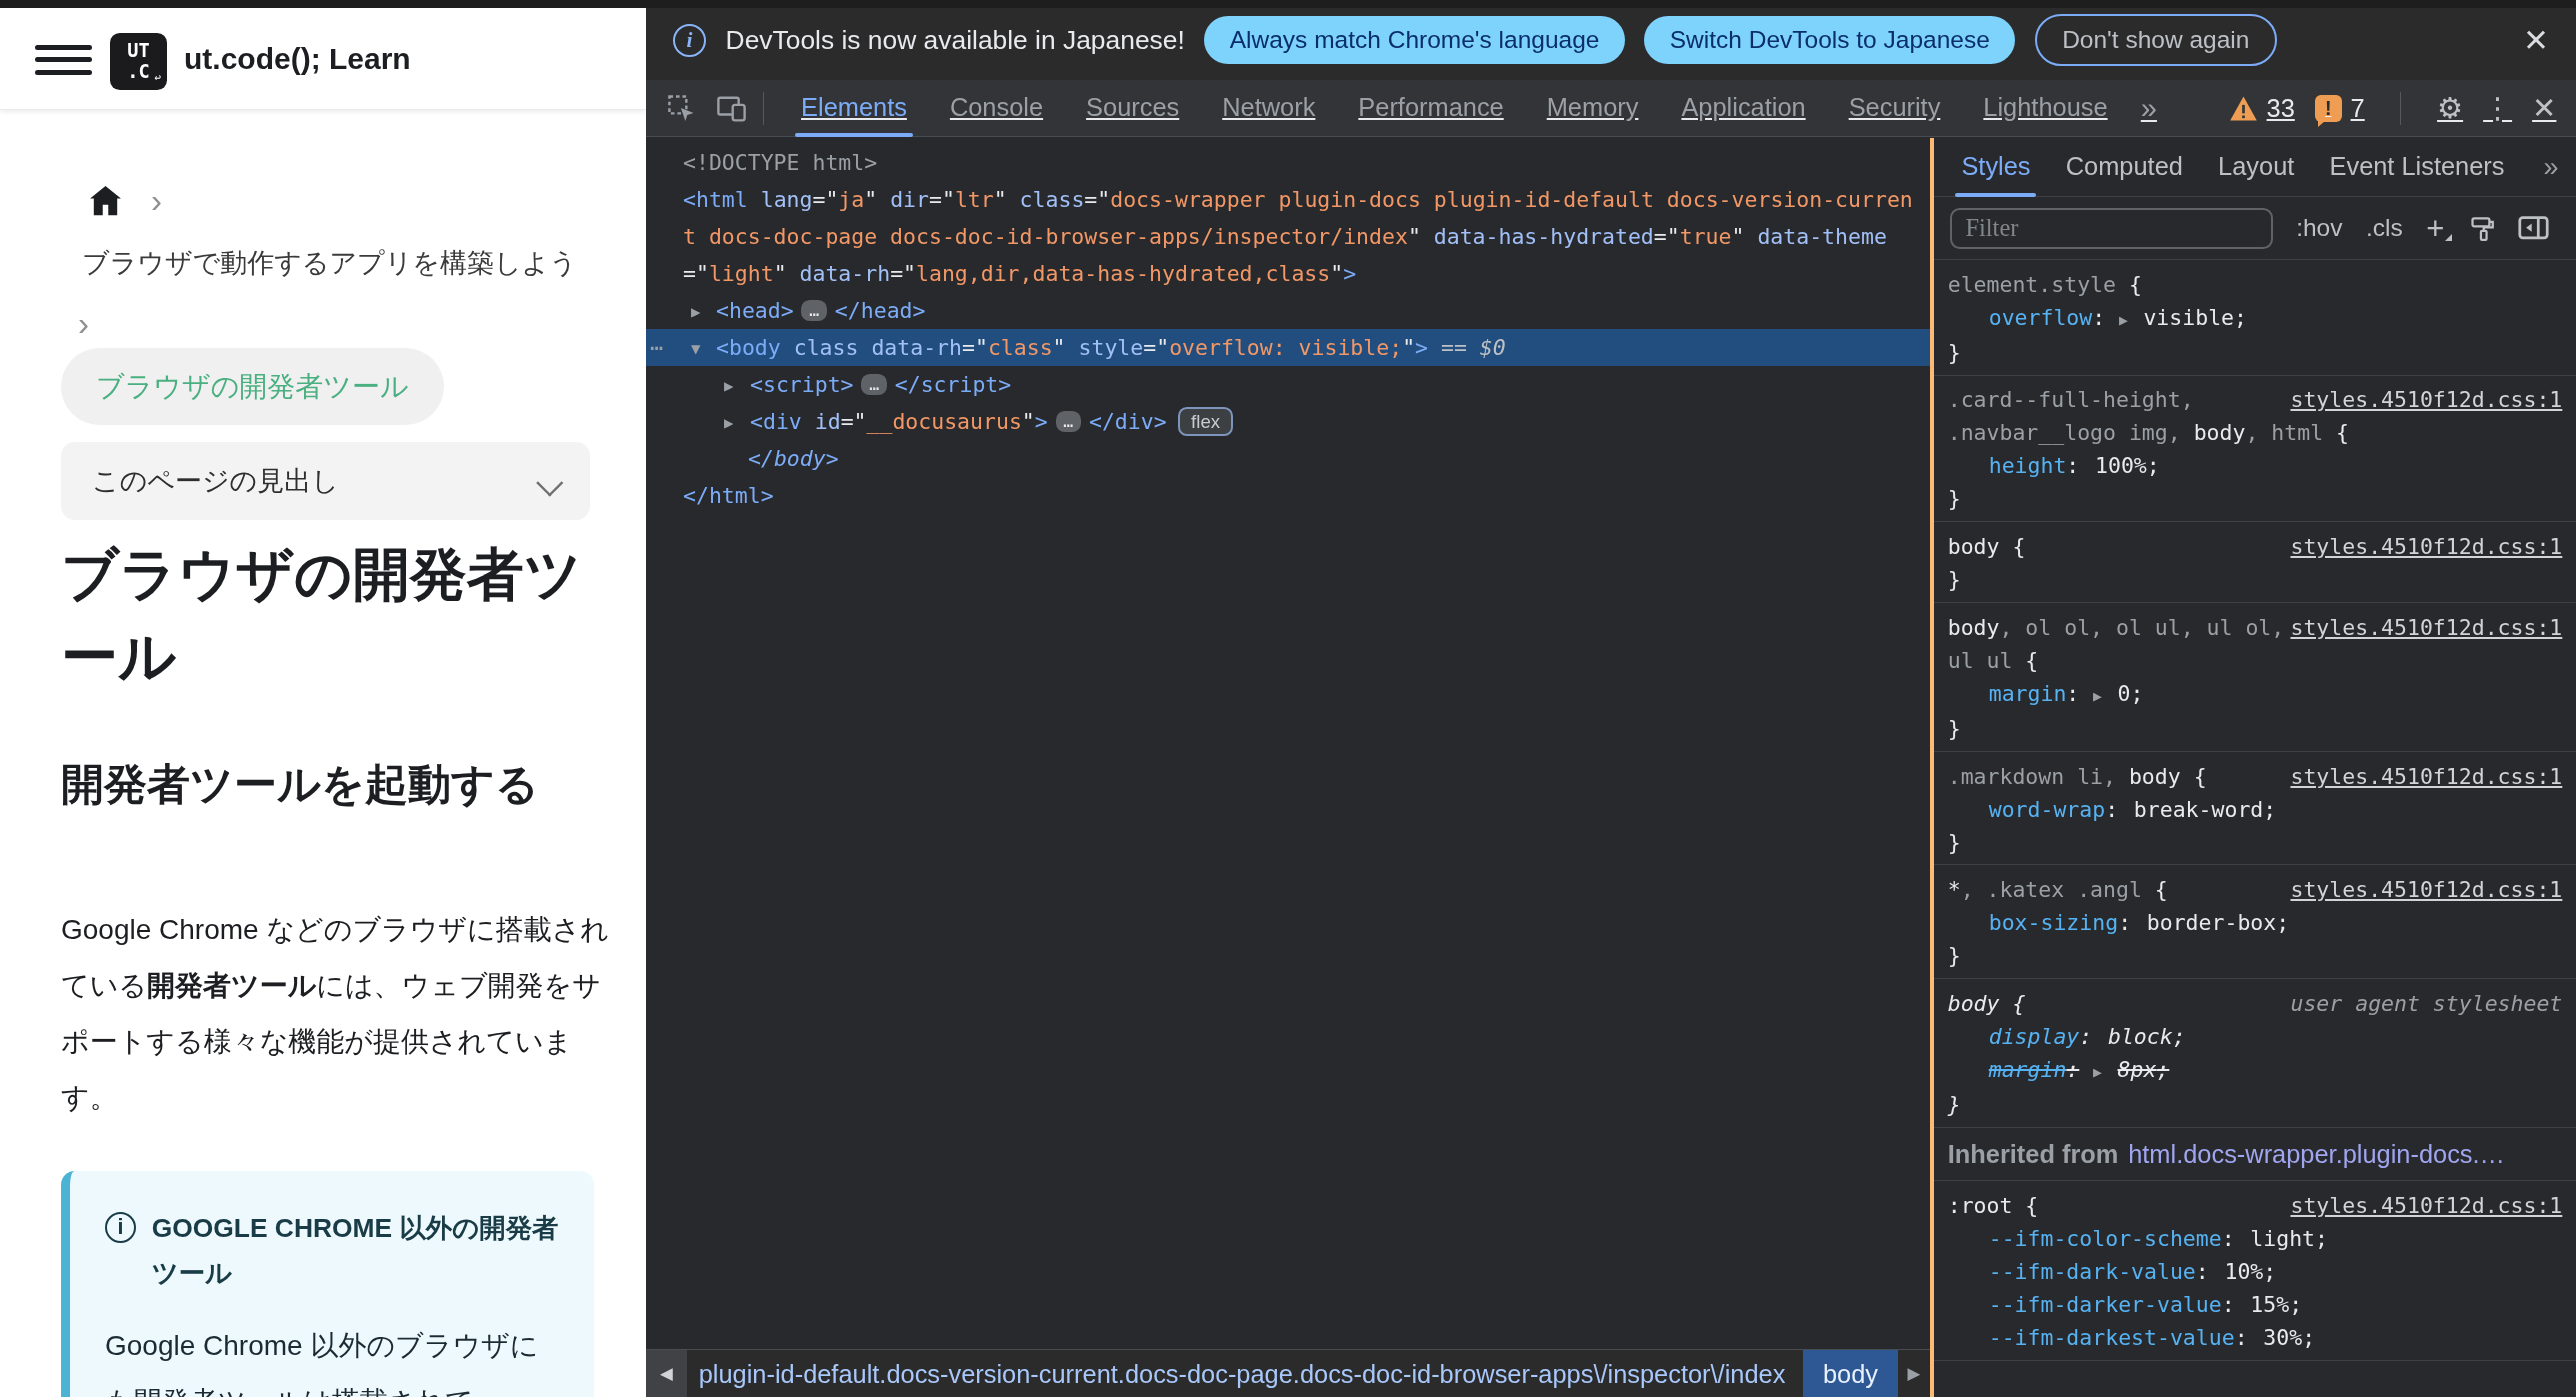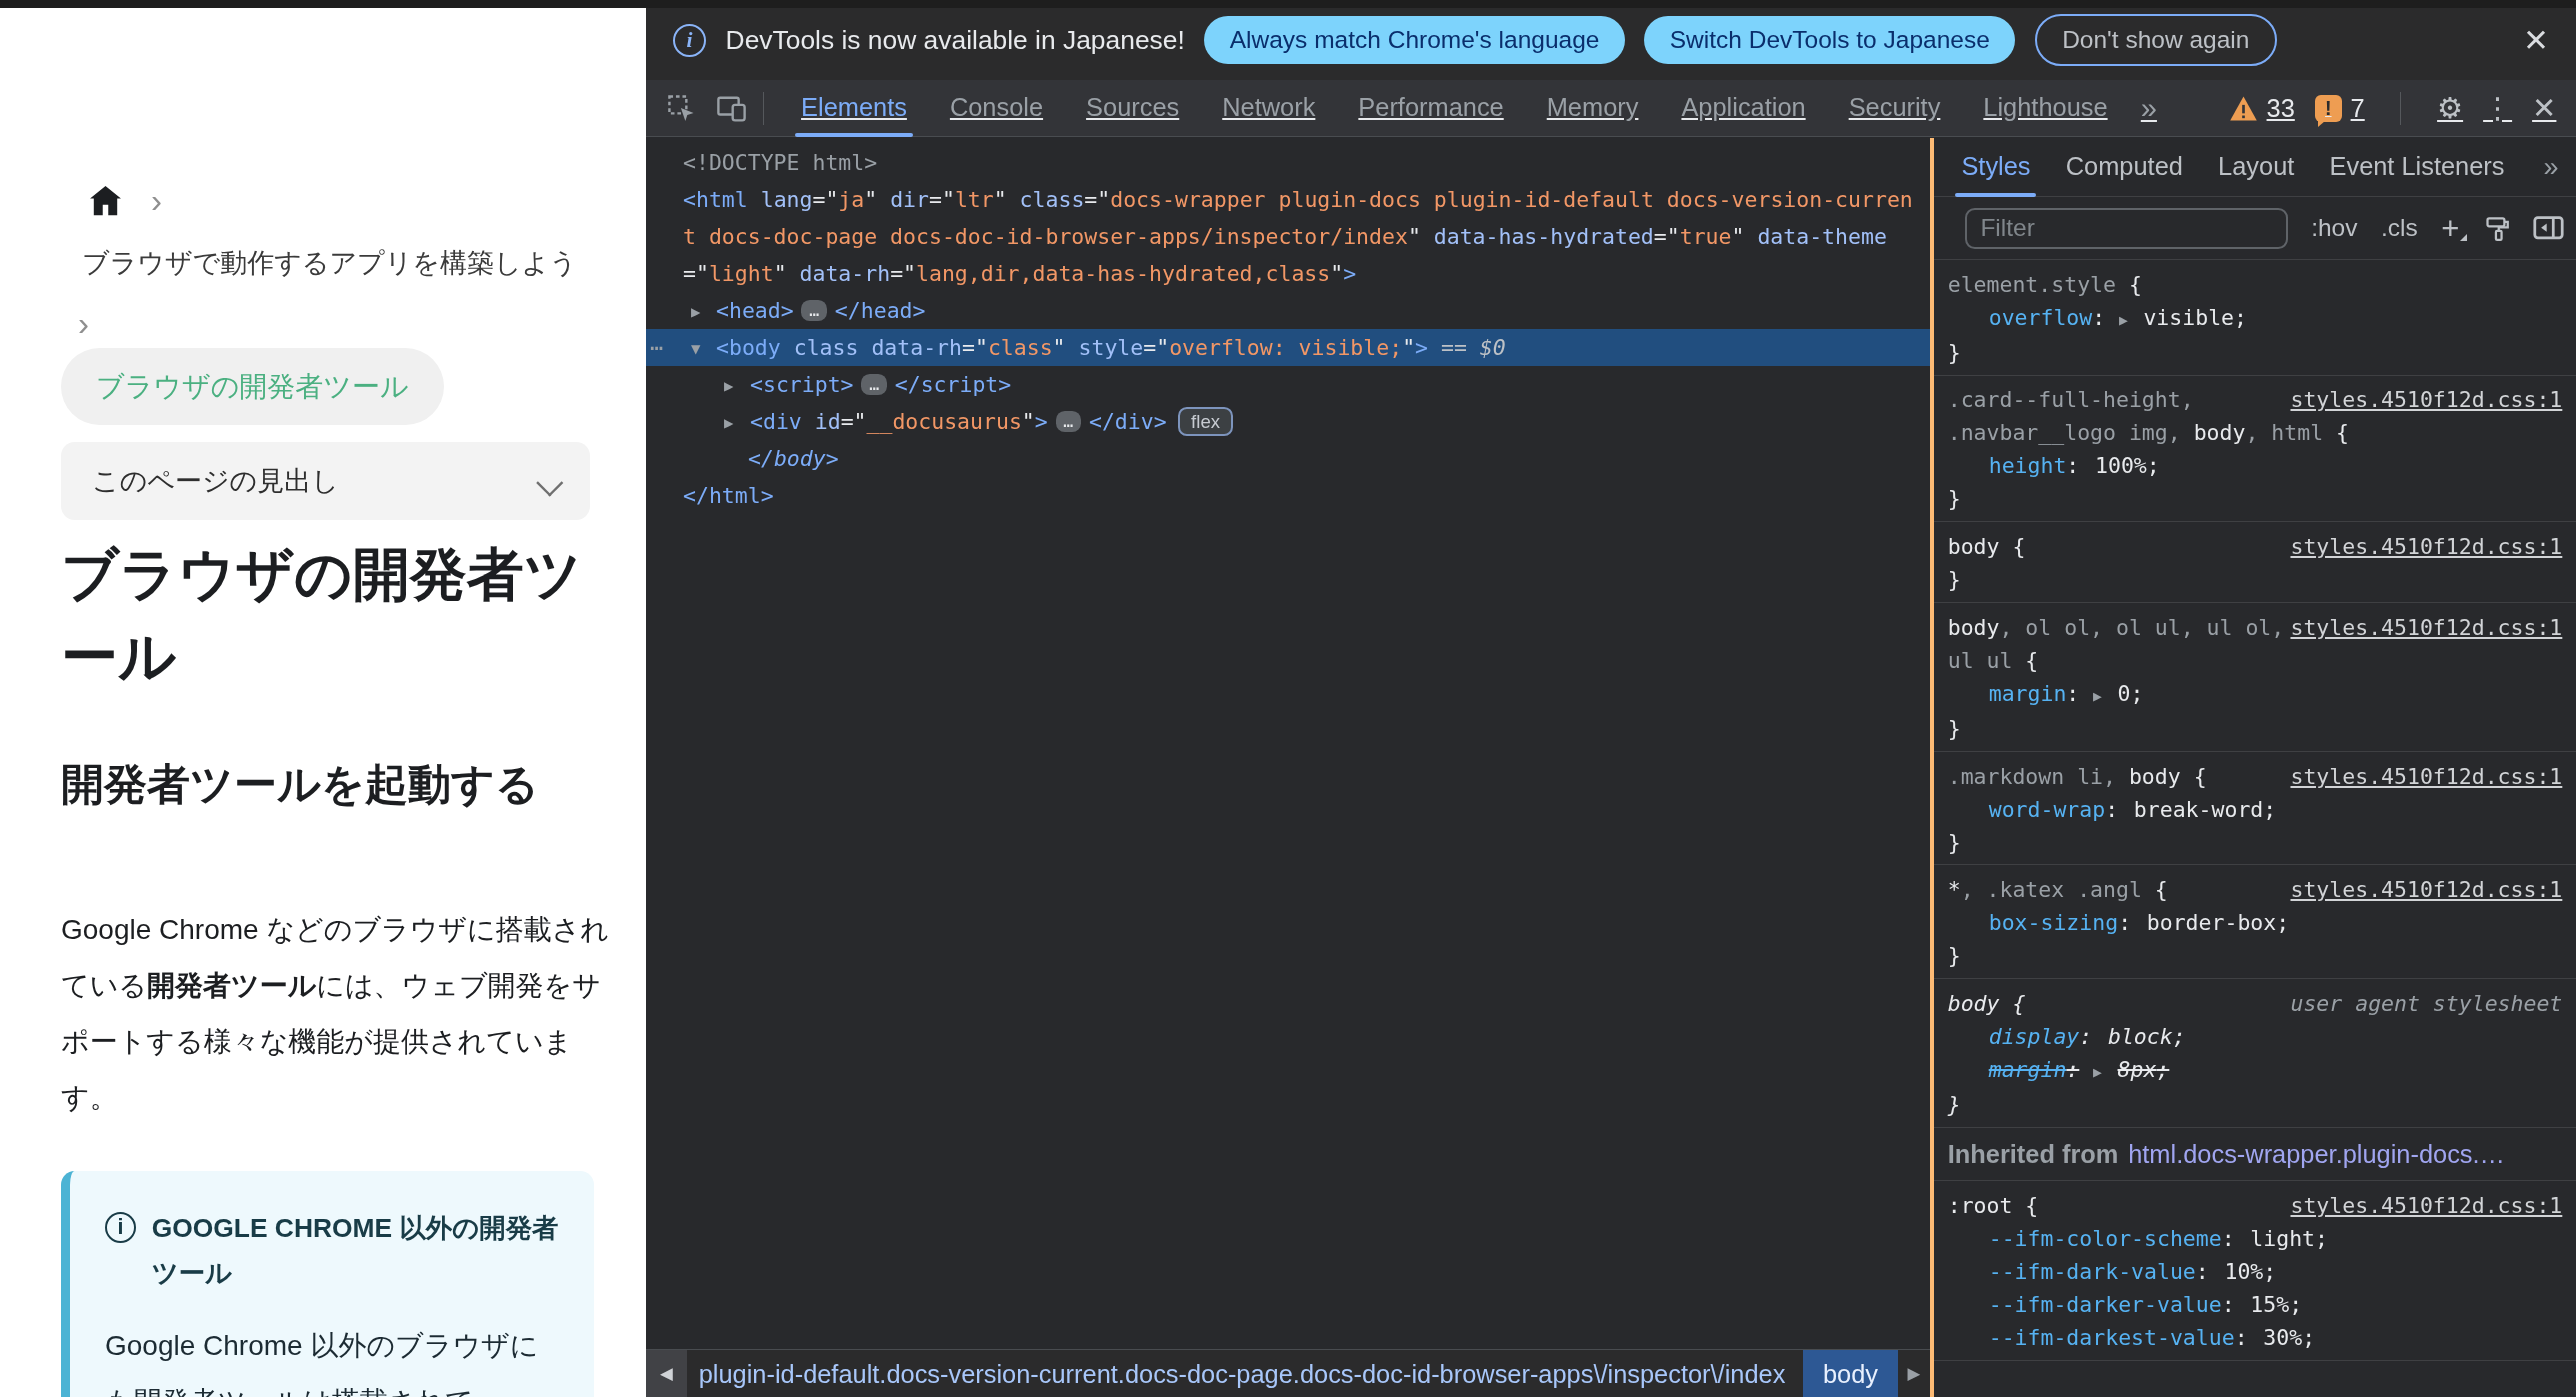--- a/index.html
+++ b/index.html
@@ -97,21 +97,21 @@
 
   
   .styles { position:absolute; top:138px; left:1284px; width:646px; height:1260px; border-left:4px solid #fdba74; overflow:hidden; }
   .s-tabs { height:59px; border-bottom:1px solid #3f4043; display:flex; align-items:center; padding-left:9.8px; }
   .s-tab { padding:0 17.6px; font-size:25.4px; color:#bdc1c6; height:59px; line-height:57px; position:relative; cursor:pointer; white-space:nowrap; }
   .s-tab.active { color:#7cacf8; }
   .s-tab.active::after { content:""; position:absolute; left:11.7px; right:11.7px; bottom:0; height:3.9px; background:#7cacf8; border-radius:2px; }
   .s-more { margin-left:auto; margin-right:17.6px; font-size:27px; color:#9aa0a6; cursor:pointer; }
   .s-toolbar { height:63px; border-bottom:1px solid #3f4043; display:flex; align-items:center; padding:0 15.7px; gap:23.5px; }
   .filter { width:323px; height:41px; background:transparent; border:2px solid #5f6368; border-radius:9.8px; color:#e5e5e5;
-            font-size:24.5px; padding-left:13.7px; outline:none; font-family:Liberation Sans, sans-serif;margin-left:15px; }
+            font-size:24.5px; padding-left:13.7px; outline:none; font-family:Liberation Serif, serif; }
   .filter::placeholder { color:#80868b; }
   .s-txtbtn { font-size:24.5px; color:#bdc1c6; cursor:pointer; }
   .s-plus { position:relative; font-size:31px; color:#bdc1c6; cursor:pointer; line-height:29px; }
   .s-plus::after { content:""; position:absolute; right:-7.8px; bottom:2px; border-left:7.8px solid transparent; border-bottom:7.8px solid #bdc1c6; }
 
   .rules { font-family:"DejaVu Sans Mono", monospace; font-size:21.5px; line-height:33px; }
   .rule { padding:7.8px 13.7px 5.9px 13.7px; border-bottom:1px solid #3f4043; overflow:hidden; }
   .src { float:right; color:#d2d4d7; text-decoration:underline; cursor:pointer; }
   .sd { color:#9aa0a6; }
   .sm { color:#e8eaed; }
@@ -127,20 +127,33 @@
   .inh-label { color:#9aa0a6;font-weight:bold; }
   .inh-link { color:#a0a5f0; cursor:pointer; margin-left:9.8px; }
   svg { display:block; }
 </style>
 </head>
 <body>
 
 <div class="top-strip"></div>
 
 <div class="page">
+  <div class="navbar">
+    <div class="hamburger">
+        <span></span>
+        <span></span>
+        <span></span>
+      </div>
+    <div class="logo">
+      <span>UT</span>
+      <span>.C</span>
+      <span class="arrow">↩</span>
+    </div>
+    <div class="nav-title">ut.code(); Learn</div>
+  </div>
 
   <div class="home-ic">
     <svg width="39" height="39" viewBox="0 0 24 24">
         <path d="M12 2.5 L2.5 10.2 h2.3 v10.3 h5.5 v-6.5 h3.4 v6.5 h5.5 V10.2 h2.3 Z" fill="#1c1e21"></path>
       </svg>
   </div>
   <div class="bc-sep1">›</div>
   <div class="bc-text">ブラウザで動作するアプリを構築しよう</div>
   <div class="bc-sep2">›</div>
   <div class="bc-pill">ブラウザの開発者ツール</div>

